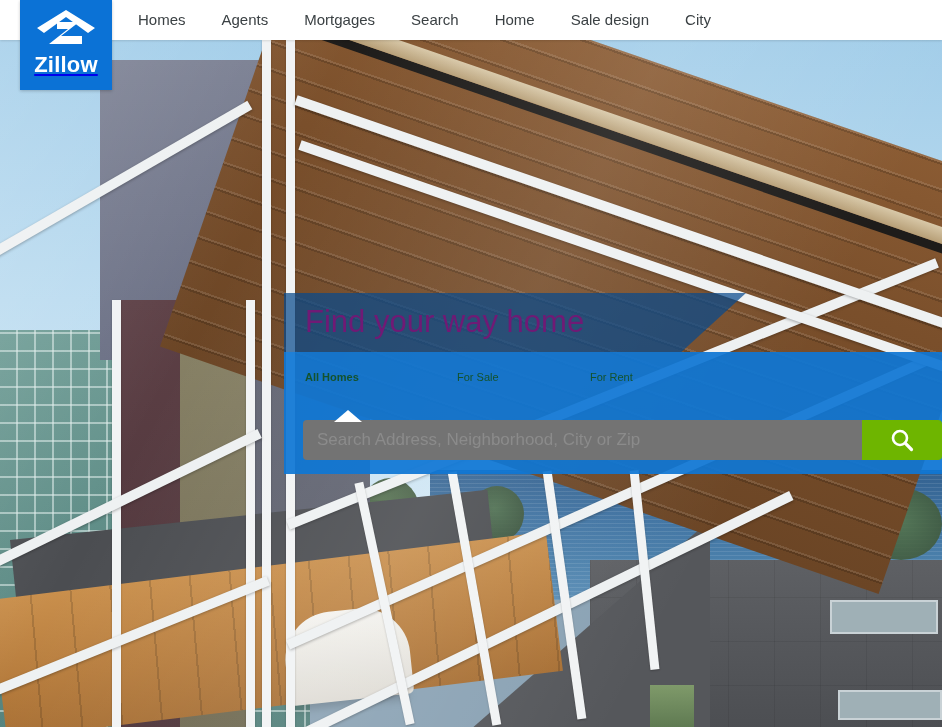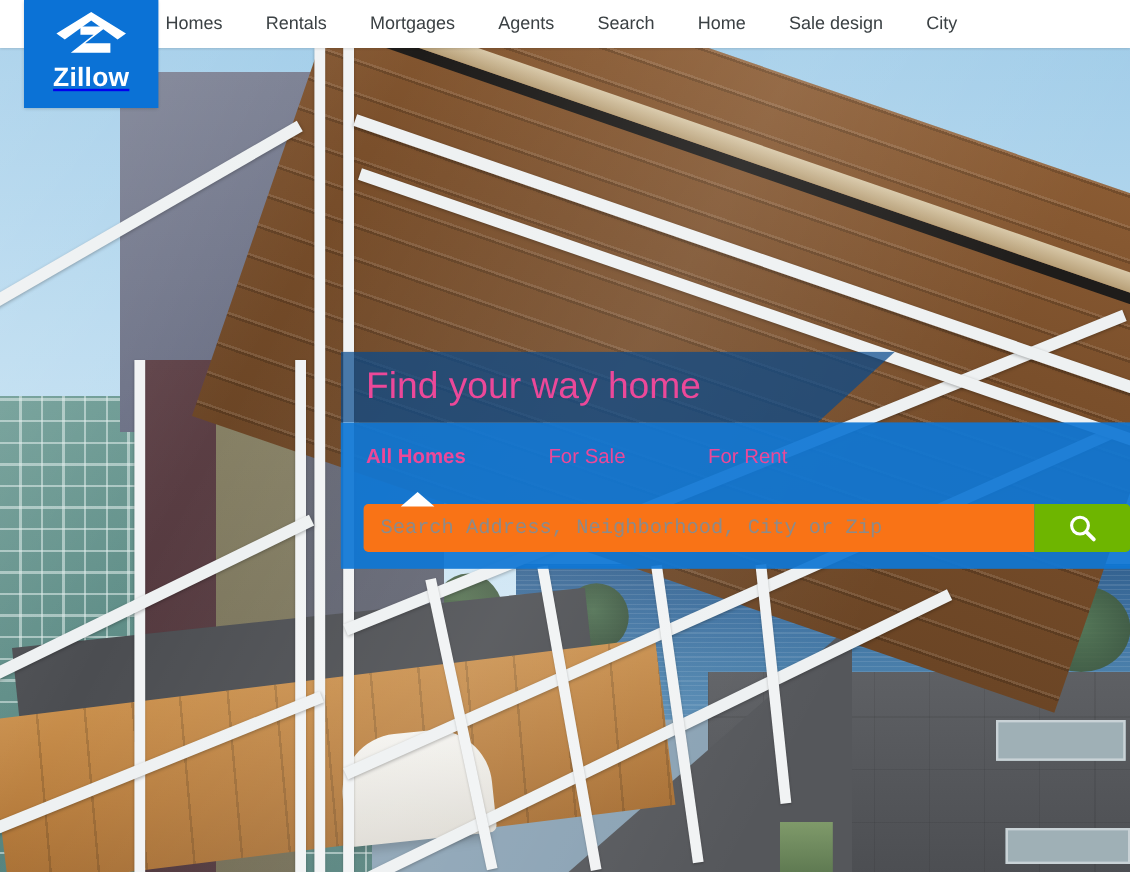--- a/index.html
+++ b/index.html
@@ -176,21 +176,21 @@
   }
   .nav-spacer { width: 120px; height: 1px; flex: none; }
   .nav-links { display: flex; align-items: flex-end; gap: 0; }
   .nav-link {
     font-size: 15px; color: #3b4144; text-decoration: none;
     padding: 0 18px; line-height: 40px; white-space: nowrap; cursor: pointer;
   }
 
   
   .logo-tile {
-    position: absolute; left: 20px; top: 0; width: 112px; height: 90px;
+    position: absolute; left: 20px; top: 0; width: 92px; height: 90px;
     background: #0b72d6; z-index: 60;
     display: flex; flex-direction: column; align-items: center;
     justify-content: flex-start; padding-top: 8px;
     box-shadow: 0 1px 3px rgba(0,0,0,.22);
   }
   .logo-mark { width: 62px; height: 42px; }
   .logo-word {
     color: #fff; font-size: 22px; font-weight: bold; letter-spacing: .2px;
     margin-top: 2px;
   }
@@ -200,48 +200,48 @@
     position: absolute; left: 284px; top: 293px; width: 658px; height: 181px;
     z-index: 30;
   }
   .panel-head {
     position: absolute; left: 0; top: 0; width: 462px; height: 59px;
     background: rgba(9, 74, 140, .72);
     clip-path: polygon(0 0, 100% 0, 86% 100%, 0 100%);
   }
   .panel-title {
     position: absolute; left: 21px; top: 11px;
-    color: #ec4899; font-size: 31px; font-weight: 300; white-space: nowrap;
+    color: #701a75; font-size: 31px; font-weight: 300; white-space: nowrap;
   }
   .panel-body {
     position: absolute; left: 0; top: 59px; width: 658px; height: 122px;
     background: rgba(15, 118, 212, .93);
   }
   .tabs { position: absolute; left: 21px; top: 78px; display: flex; z-index: 5; }
   .tab {
-    color: #ec4899; font-size: 17px; cursor: pointer; white-space: nowrap;
+    color: #14532d; font-size: 11px; cursor: pointer; white-space: nowrap;
     position: relative;
   }
   .tab.is-active { font-weight: bold; }
   .tab-1 { width: 152px; }
   .tab-2 { width: 133px; }
   .tab-pointer {
     position: absolute; left: 50px; top: 117px; width: 0; height: 0;
     border-left: 14px solid transparent; border-right: 14px solid transparent;
     border-bottom: 12px solid #ffffff; z-index: 6;
   }
   .search-row {
     position: absolute; left: 19px; top: 127px; width: 639px; height: 40px;
     display: flex; z-index: 5;
   }
   .search-input {
     flex: 1; height: 40px; border: none; border-radius: 4px 0 0 4px;
-    background: #f97316; font-size: 17px; color: #2a2a2a;
+    background: #737373; font-size: 17px; color: #2a2a2a;
     padding: 0 14px; outline: none;
-    font-family: Liberation Mono, monospace;
+    font-family: Liberation Sans, sans-serif;
   }
   .search-input::placeholder { color: #8b8b8b; }
   .search-btn {
     width: 80px; height: 40px; background: #6eb500; border: none;
     border-radius: 0 4px 4px 0; cursor: pointer;
     display: flex; align-items: center; justify-content: center;
   }
 </style>
 </head>
 <body>
@@ -297,23 +297,22 @@
     <div class="mullion mull-v" style="left:560px; top:470px; height:250px; transform: rotate(-8deg);"></div>
     <div class="mullion mull-v" style="left:640px; top:470px; height:200px; transform: rotate(-6deg);"></div>
 
     <div class="glass-sheen"></div>
   </div>
 
   <nav class="topnav">
     <div class="nav-spacer"></div>
     <div class="nav-links">
       <a class="nav-link" href="#">Homes</a>
-      <a class="nav-link" href="#">Rentals</a>
+      <a class="nav-link" href="#">Agents</a>
       <a class="nav-link" href="#">Mortgages</a>
-      <a class="nav-link" href="#">Agents</a>
       <a class="nav-link" href="#">Search</a>
       <a class="nav-link" href="#">Home</a>
       <a class="nav-link" href="#">Sale design</a>
       <a class="nav-link" href="#">City</a>
     </div>
   </nav>
 
   <a class="logo-tile" href="#">
     <svg class="logo-mark" viewBox="0 0 62 42">
       <path d="M31 2 L60 20 L53 25 L31 9 L9 25 L2 20 Z" fill="#ffffff"></path>

